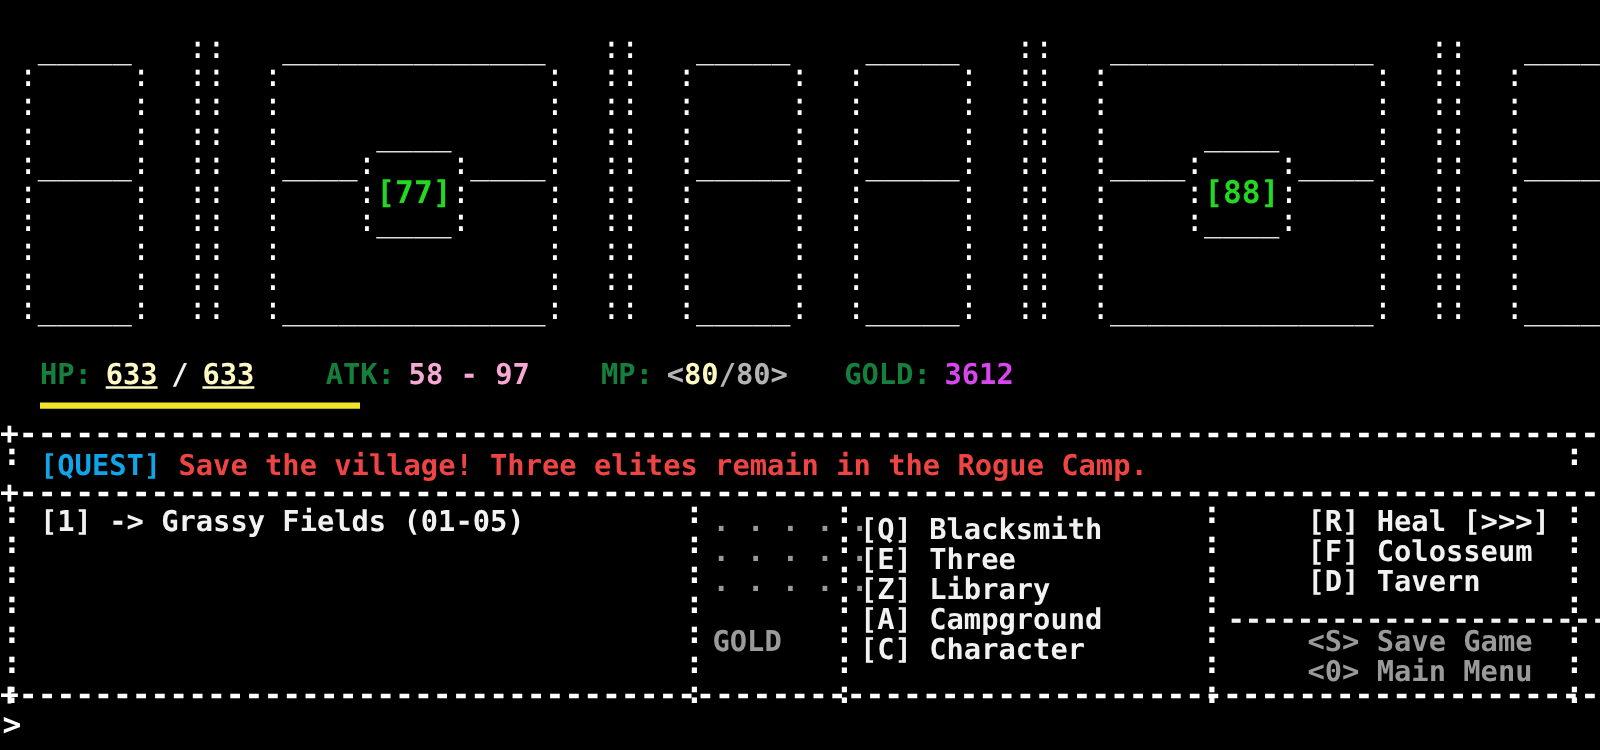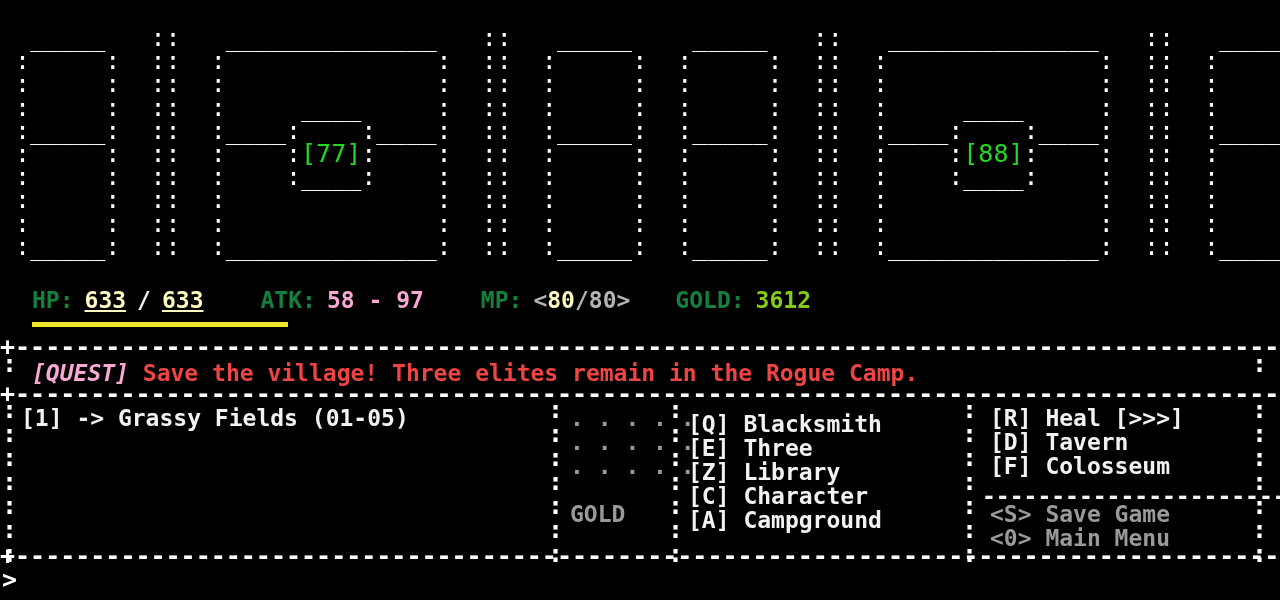--- a/index.html
+++ b/index.html
@@ -31,40 +31,40 @@
     width: 1280px;
     height: 220px;
     font-size: 25px;
     line-height: 23.2px;
     color: #ffffff;
     white-space: pre;
     font-family: "DejaVu Sans Mono", "Liberation Mono", monospace;
   }
   #map .row { height: 23.2px; }
 
-  .hl-green { color: #22d822; font-weight: normal; }
+  .hl-green { color: #22d822; font-weight: bold; }
 
   
   #stats {
     position: absolute;
     left: 32px;
     top: 285px;
     font-size: 23px;
     line-height: 30px;
     white-space: pre;
     font-family: "DejaVu Sans Mono", "Liberation Mono", monospace;
     color: #e8e8e8;
     font-weight: bold;
   }
   #stats .lbl   { color: #15803d; }
   #stats .hp    { color: #fef9c3; text-decoration: underline; }
   #stats .sep   { color: #f0f0f0; }
   #stats .mpcur { color: #fef9c3; }
   #stats .mpmax { color: #b4b4b4; }
-  #stats .gold  { color: #84cc16; }
+  #stats .gold  { color: #d946ef; }
   #stats .atk   { color: #f9a8d4; }
   #stats .gap   { display: inline-block; }
 
   
   #hpbar-track {
     position: absolute;
     left: 32px;
     top: 322px;
     width: 256px;
     height: 5px;
@@ -91,39 +91,39 @@
   #quest {
     position: absolute;
     left: 32px;
     top: 358px;
     font-size: 23px;
     line-height: 30px;
     white-space: pre;
     font-family: "DejaVu Sans Mono", "Liberation Mono", monospace;
     font-weight: bold;
   }
-  #quest .tag  { color: #f9a8d4; font-style: italic; }
+  #quest .tag  { color: #0ea5e9; }
   #quest .text { color: #ef4444; }
 
   
   .menucol {
     position: absolute;
     font-size: 23px;
     line-height: 24px;
     white-space: pre;
     font-family: "DejaVu Sans Mono", "Liberation Mono", monospace;
     font-weight: bold;
     color: #f2f2f2;
   }
   .menucol .dim { color: #9a9a9a; }
 
-  #col-left   { left: 21px;   top: 406px; }
+  #col-left   { left: 32px;   top: 406px; }
   #col-mid    { left: 570px;  top: 406px; }
   #col-shops  { left: 688px;  top: 412px; }
-  #col-right  { left: 990px;  top: 406px; }
+  #col-right  { left: 1046px;  top: 406px; }
 
   
   .vsep {
     position: absolute;
     font-size: 25px;
     line-height: 24px;
     white-space: pre;
     color: #ffffff;
     font-family: "DejaVu Sans Mono", "Liberation Mono", monospace;
     font-weight: bold;
@@ -171,23 +171,23 @@
   <div class="hrule" id="rule-top" style="top:337px;">+------------------------------------------------------------------------------------------------------------------------------+</div>
 
   <div id="quest"><span class="tag">[QUEST]</span><span class="gap"> </span><span class="text">Save the village! Three elites remain in the Rogue Camp.</span></div>
 
   <div class="hrule" id="rule-mid" style="top:384px;">+------------------------------------------------------------------------------------------------------------------------------+</div>
 
   <div class="menucol" id="col-left"><div><span>[1] -&gt; Grassy Fields </span><span>(01-05)</span></div></div>
 
   <div class="menucol" id="col-mid"><div><span class="dim">. . . . .</span></div><div><span class="dim">. . . . .</span></div><div><span class="dim">. . . . .</span></div><div> </div><div><span class="dim">GOLD</span></div></div>
 
-  <div class="menucol" id="col-shops"><div><span>[Q] Blacksmith</span></div><div><span>[E] Three</span></div><div><span>[Z] Library</span></div><div><span>[C] Character</span></div><div><span>[A] Campground</span></div></div>
-
-  <div class="menucol" id="col-right"><div><span>[R] Heal [&gt;&gt;&gt;]</span></div><div><span>[D] Tavern</span></div><div><span>[F] Colosseum</span></div><div> </div><div><span class="dim">&lt;S&gt; Save Game</span></div><div><span class="dim">&lt;0&gt; Main Menu</span></div></div>
+  <div class="menucol" id="col-shops"><div><span>[Q] Blacksmith</span></div><div><span>[E] Three</span></div><div><span>[Z] Library</span></div><div><span>[A] Campground</span></div><div><span>[C] Character</span></div></div>
+
+  <div class="menucol" id="col-right"><div><span>[R] Heal [&gt;&gt;&gt;]</span></div><div><span>[F] Colosseum</span></div><div><span>[D] Tavern</span></div><div> </div><div><span class="dim">&lt;S&gt; Save Game</span></div><div><span class="dim">&lt;0&gt; Main Menu</span></div></div>
 
   <div id="right-divider">--------------------------------</div>
 
   <div class="vsep" id="vsep-0" style="left:2px;  top:398px;">:
 :
 :
 :
 :
 :
 :</div>

